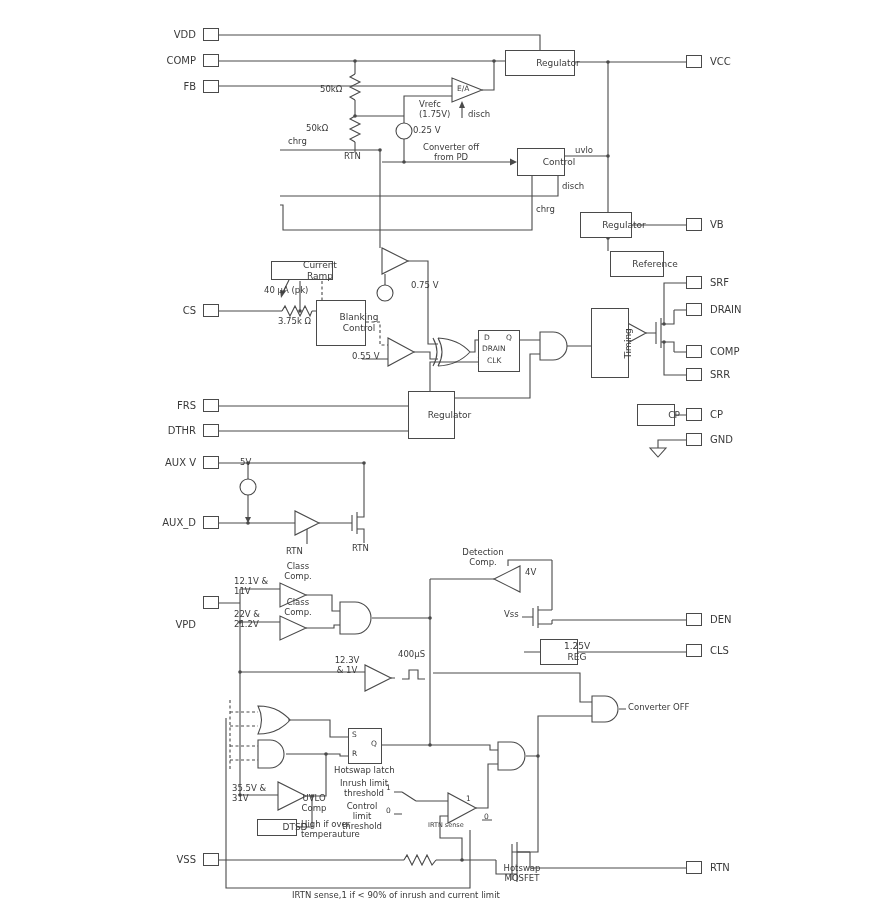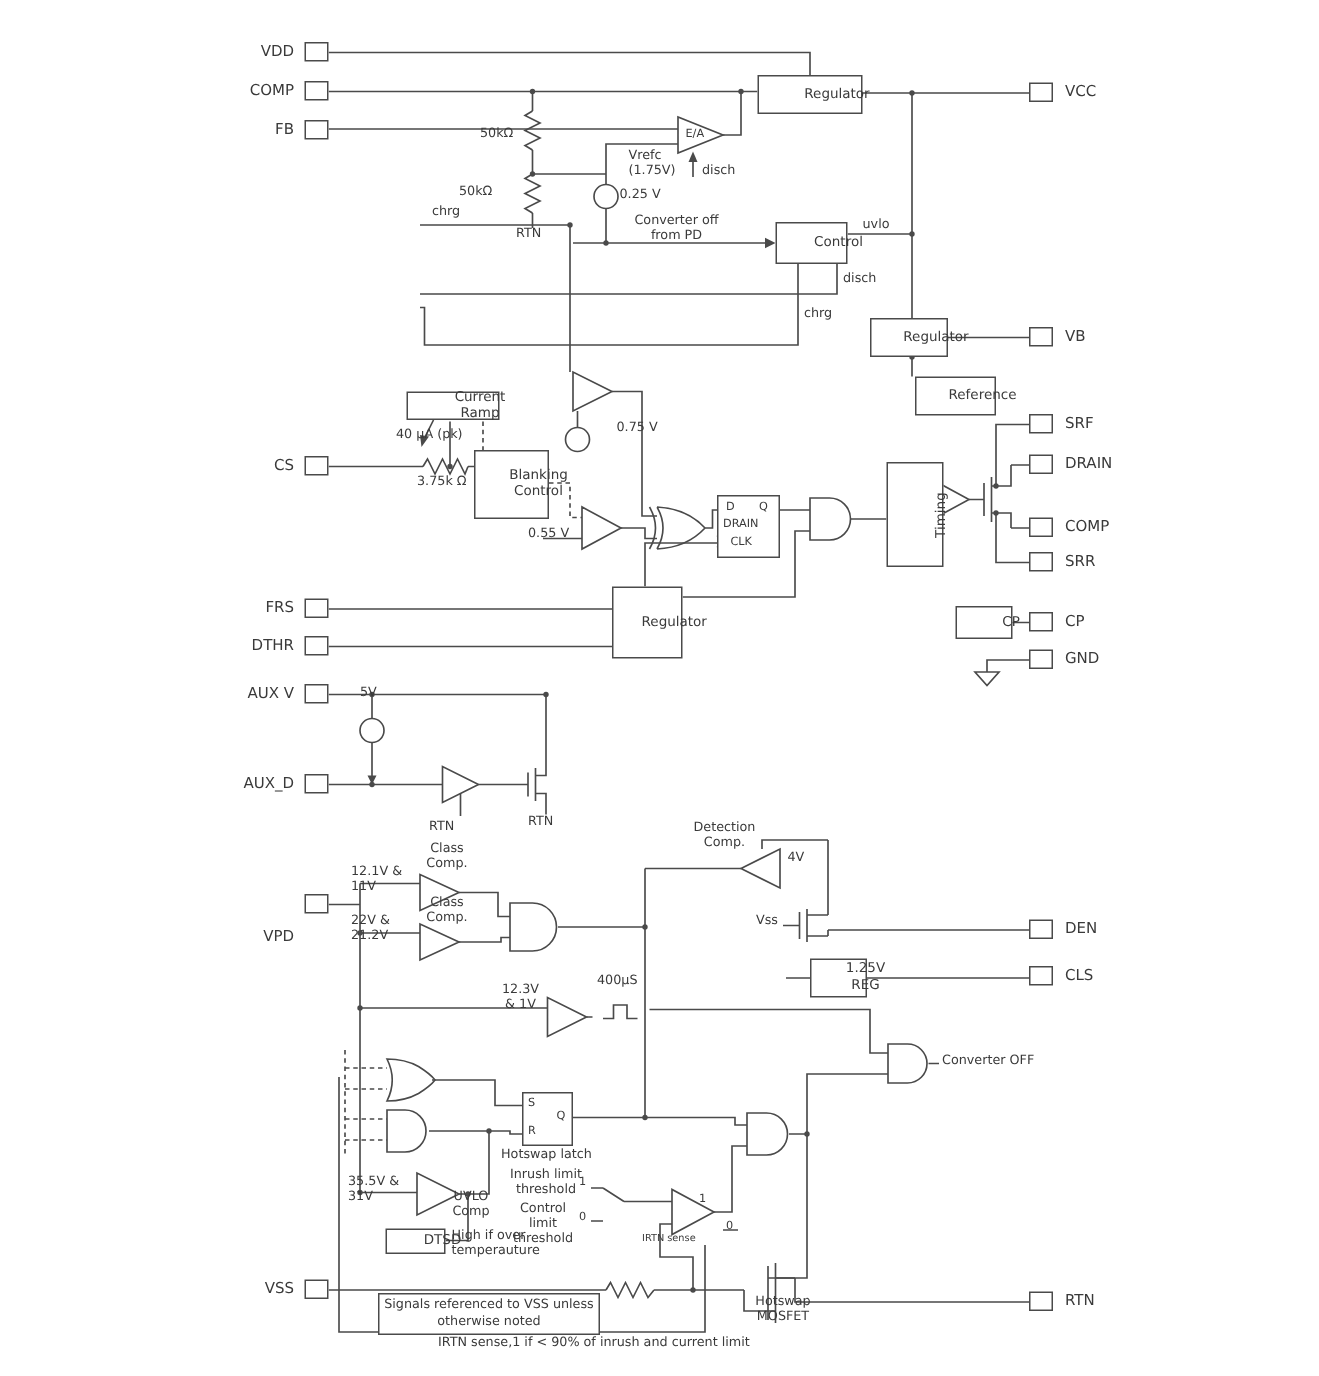--- a/index.html
+++ b/index.html
@@ -311,17 +311,15 @@
 threshold</div>
 <div class="lbl c" style="left:336px;top:802px;width:52px">Control limit
 threshold</div>
 <div class="lbl t7" style="left:386px;top:784px">1</div>
 <div class="lbl t7" style="left:386px;top:807px">0</div>
 <div class="lbl t7" style="left:466px;top:795px">1</div>
 <div class="lbl t7" style="left:484px;top:813px">0</div>
 <div class="lbl t6" style="left:428px;top:822px">IRTN sense</div>
 <div class="lbl c" style="left:494px;top:864px;width:56px">Hotswap
 MOSFET</div>
-<div class="notebox" style="left:252px;top:862px;width:148px;height:28px">Signals referenced to VSS unless
-otherwise noted</div>
 <div class="lbl" style="left:292px;top:891px">IRTN sense,1 if &lt; 90% of inrush and current limit</div>
 
 </div>
 
 </body></html>

